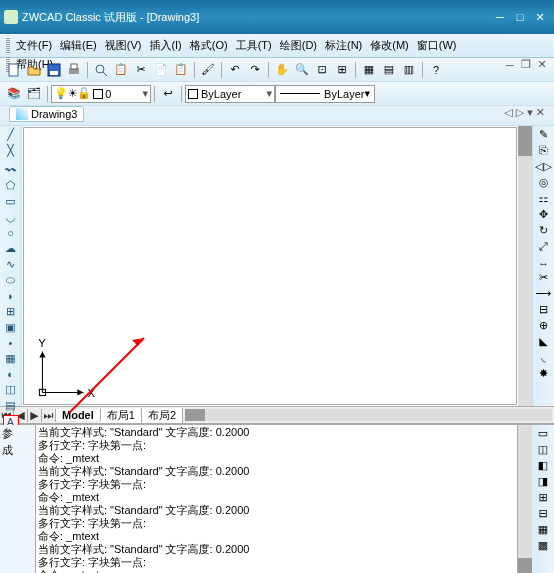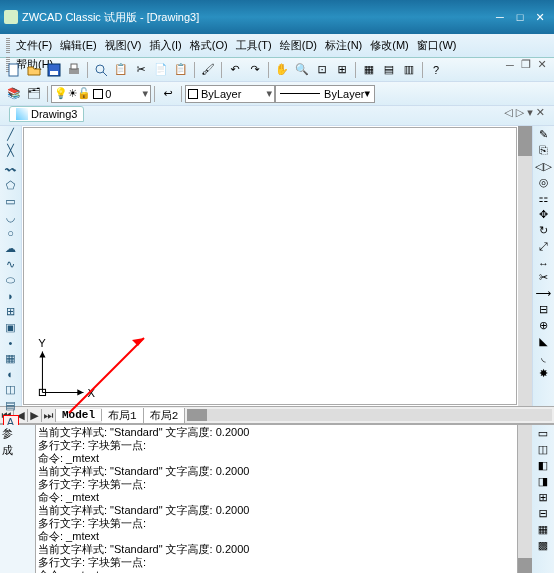--- a/index.html
+++ b/index.html
@@ -28,21 +28,21 @@
 .workrow{display:flex;height:280px;position:relative}
 .ltoolcol{width:22px;background:linear-gradient(90deg,#e8f4fb,#dceef8);display:flex;flex-direction:column;align-items:center;padding-top:2px;gap:3px;border-right:1px solid #cde}
 .ltoolcol .lt{width:16px;height:16px;display:flex;align-items:center;justify-content:center;cursor:pointer;color:#257}
 .ltoolcol .lt.sel{border:1px solid red;background:#fee}
 .rtoolcol{width:22px;background:linear-gradient(90deg,#dceef8,#e8f4fb);display:flex;flex-direction:column;align-items:center;padding-top:2px;gap:3px;border-left:1px solid #cde;margin-left:auto}
 .canvas-wrap{flex:1;background:#fff;border:1px solid #aaa;position:relative;margin:1px}
 .canvas{position:absolute;inset:0}
 .arrow-anno{position:absolute;left:40px;top:200px;width:90px;height:90px;pointer-events:none}
 .modeltabs{height:18px;display:flex;align-items:center;border-top:1px solid #aaa;border-bottom:1px solid #aaa;font-size:10px;background:#eee}
 .modeltabs .nav{width:14px;text-align:center;border-right:1px solid #aaa;cursor:pointer;color:#333}
-.modeltabs .mt{padding:0 6px;border-right:1px solid #aaa;background:#fff;cursor:pointer;font-family:Liberation Mono, monospace}
+.modeltabs .mt{padding:0 6px;border-right:1px solid #aaa;background:#fff;cursor:pointer;font-family:Liberation Sans, sans-serif}
 .modeltabs .mt.active{background:#fff;font-weight:bold}
 .modeltabs .hscroll{flex:1;background:#ddd;position:relative;height:12px;margin:2px}
 .modeltabs .hscroll .thumb{position:absolute;left:0;top:0;width:20px;height:100%;background:#999}
 .cmdarea{height:164px;display:flex;border-top:1px solid #aaa}
 .cmd-gutter{width:36px;background:#eef6fb;border-right:1px solid #aaa;position:relative;font-family:SimSun;font-size:10px}
 .cmd-gutter .gline{padding:1px 2px;white-space:nowrap}
 .cmd-text{flex:1;background:#fff;overflow:hidden;font-family:"NSimSun","SimSun",monospace;font-size:11px;padding:1px 2px;position:relative;border-right:1px solid #aaa;white-space:pre}
 .cmd-text .ln{line-height:13px}
 .cmd-right{width:22px;background:linear-gradient(90deg,#dceef8,#e8f4fb);display:flex;flex-direction:column;align-items:center;padding-top:2px;gap:3px}
 .vscroll{width:14px;background:#ddd;position:relative}

